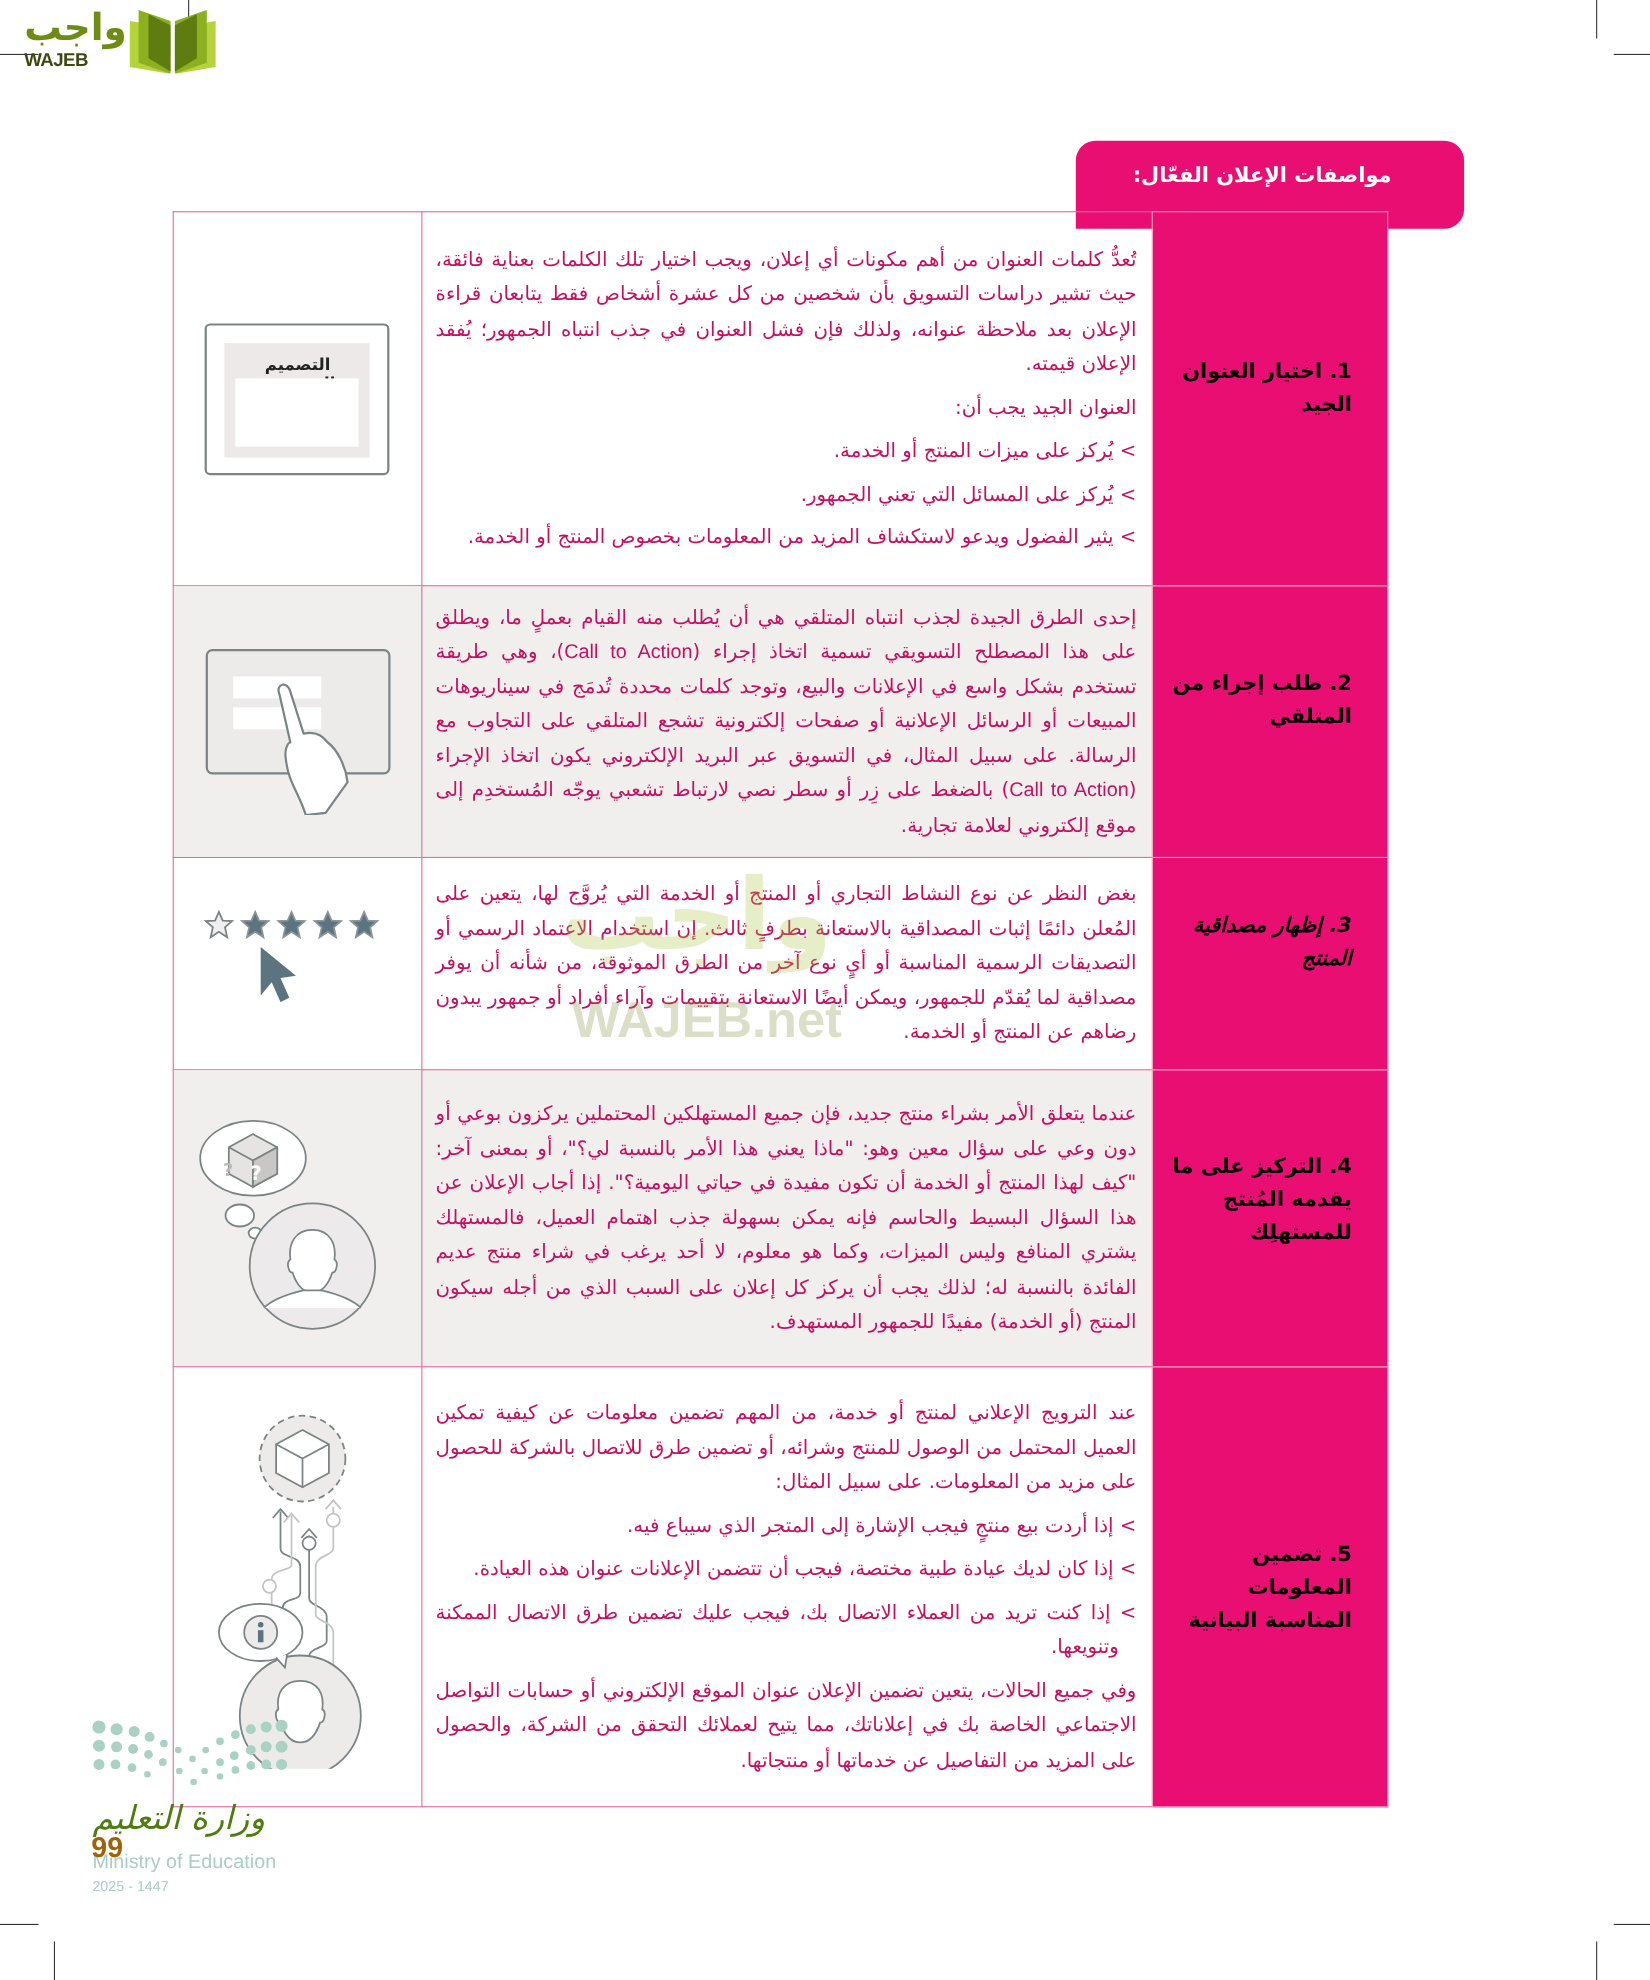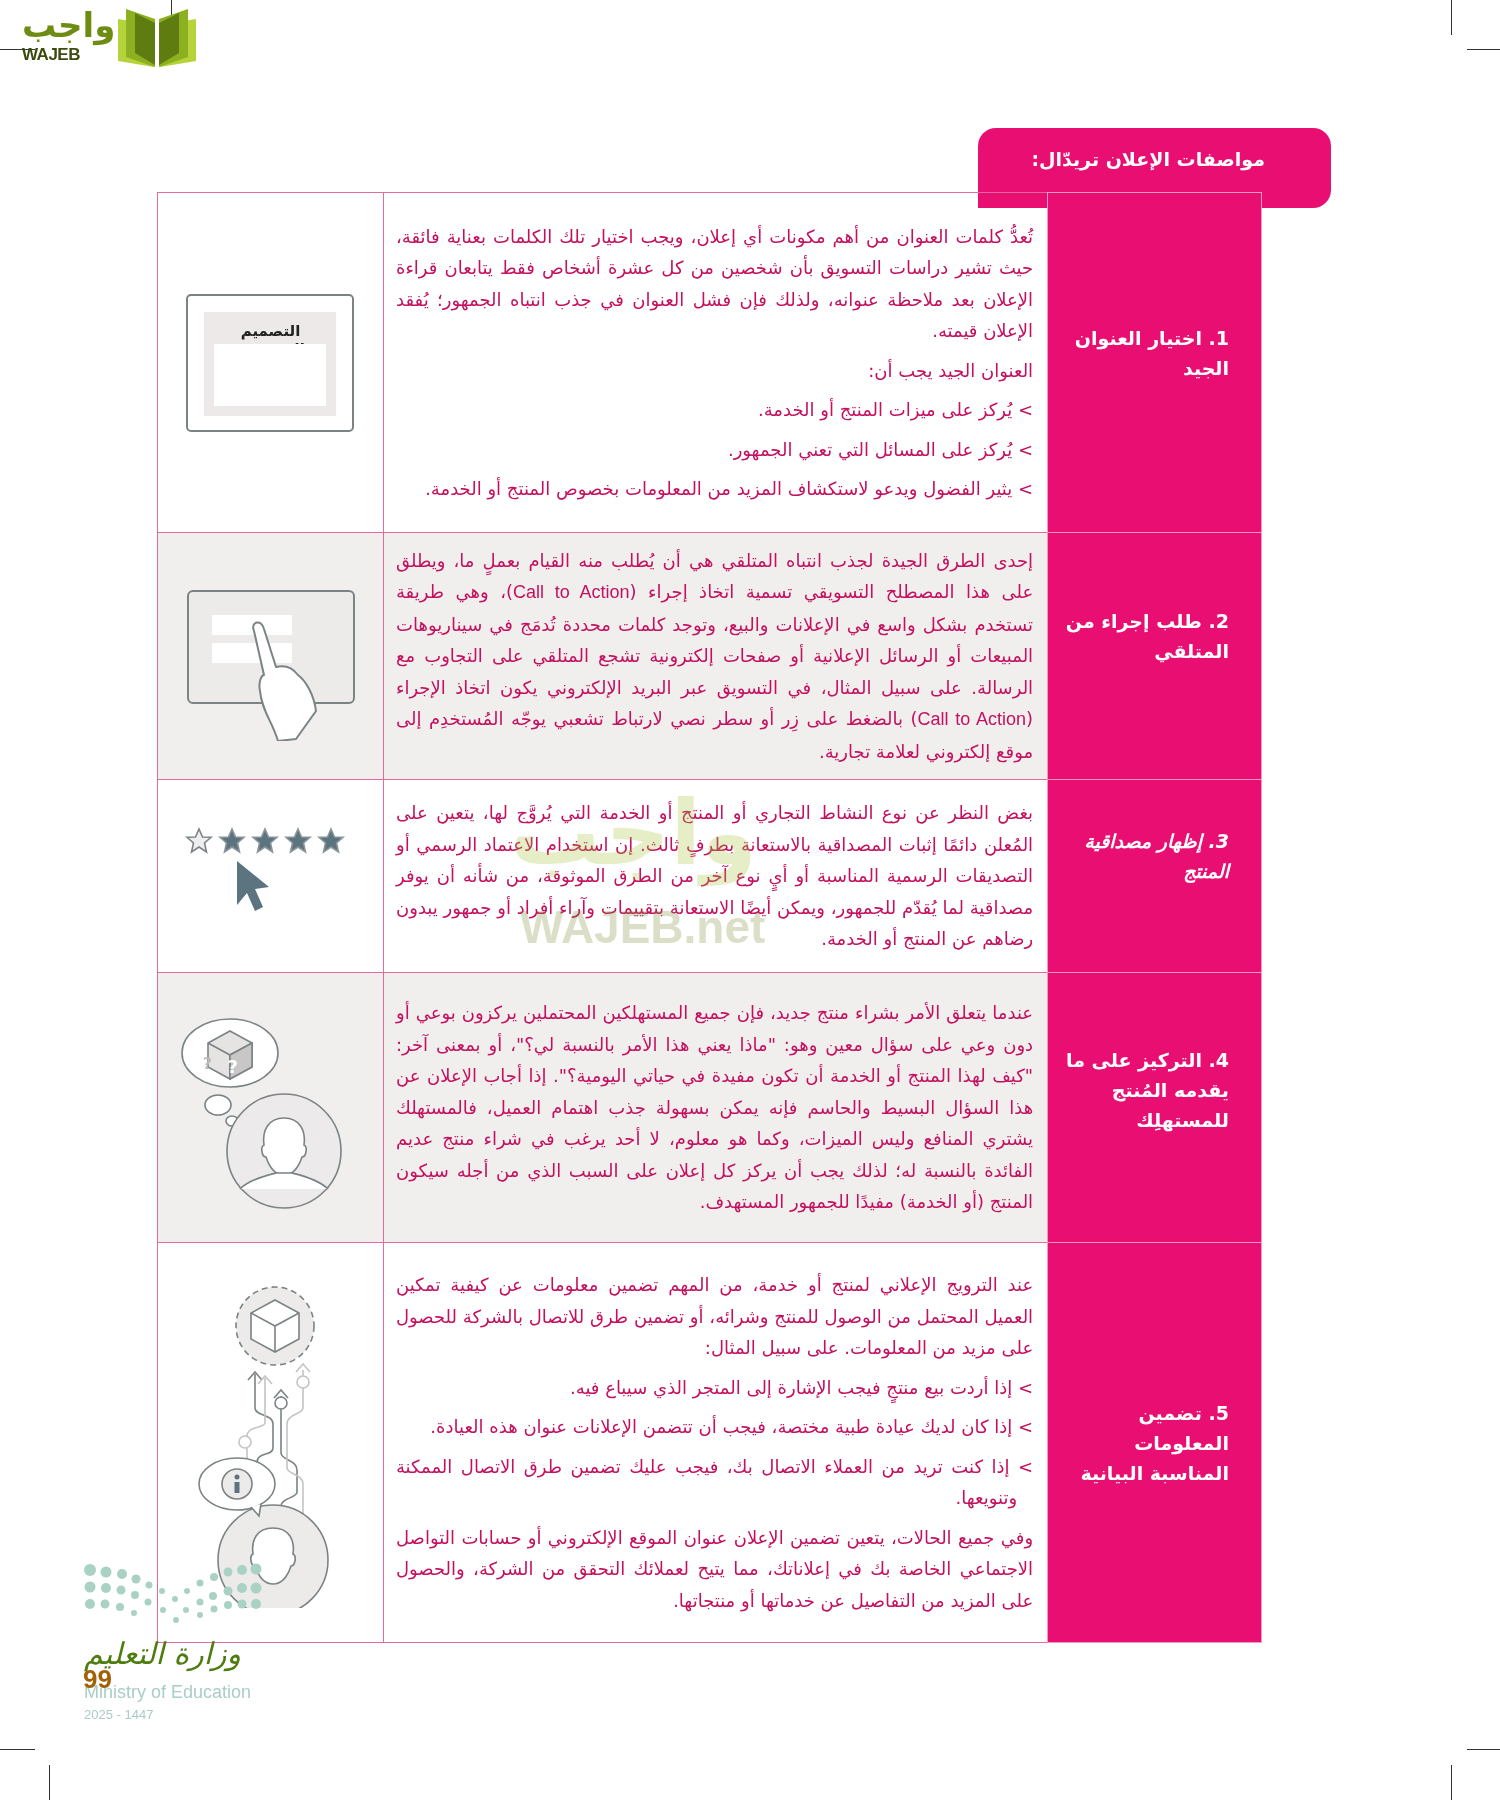--- a/index.html
+++ b/index.html
@@ -25,21 +25,21 @@
     position: absolute; right: 66px; top: 20px; color: #ffffff; font-size: 19px; font-weight: bold;
     direction: rtl; font-family: "DejaVu Sans", sans-serif;
   }
 
   
   .spec-table {
     position: absolute; left: 157px; top: 192px; width: 1105px;
     border-collapse: collapse; direction: rtl;
   }
   .spec-table td { border: 1.5px solid #e56a9e; vertical-align: middle; }
-  .col-head { width: 214px; background: #e90e72; color: #ffffff; border-color: #f39ac1 !important; }
+  .col-head { width: 214px; background: #e90e72; color: #000000; border-color: #f39ac1 !important; }
   .col-head .h-inner { padding: 0 32px 0 10px; font-size: 19px; font-weight: bold; line-height: 30px; direction: rtl; text-align: right; }
   .col-text { width: 665px; padding: 10px 14px 10px 12px; color: #c4115f; font-size: 18px; line-height: 31.5px; text-align: justify; text-align-last: right; direction: rtl; }
   .col-img { width: 226px; position: relative; }
   .row-shaded .col-text, .row-shaded .col-img { background: #f1efee; }
   .col-text p { margin: 0; }
   .col-text p + p { margin-top: 8px; }
   .bullet::before { content: "> "; }
   .latin { font-family: "Liberation Sans", sans-serif; direction: ltr; unicode-bidi: embed; }
 
   .illus { display: block; margin: 0 auto; }
@@ -75,21 +75,21 @@
     <path d="M2 14 L38 20 L38 62 L2 56 Z" fill="#b5d33a"></path>
     <path d="M80 14 L44 20 L44 62 L80 56 Z" fill="#b5d33a"></path>
     <path d="M10 4 L39 14 L39 62 L10 52 Z" fill="#8db020"></path>
     <path d="M72 4 L43 14 L43 62 L72 52 Z" fill="#8db020"></path>
     <path d="M19 8 L39 18 L39 60 L19 48 Z" fill="#5f7c10"></path>
     <path d="M63 8 L43 18 L43 60 L63 48 Z" fill="#5f7c10"></path>
   </svg>
 </div>
 
 <div class="title-tab">
-  <span>مواصفات الإعلان تريدّال:</span>
+  <span>مواصفات الإعلان الفعّال:</span>
 </div>
 
 <table class="spec-table">
 
   <tbody>
       <tr style="height:340px;">
     <td class="col-head">
       <div class="h-inner" style="margin-top:-20px;">1. اختيار العنوان الجيد</div>
     </td>
     <td class="col-text">

